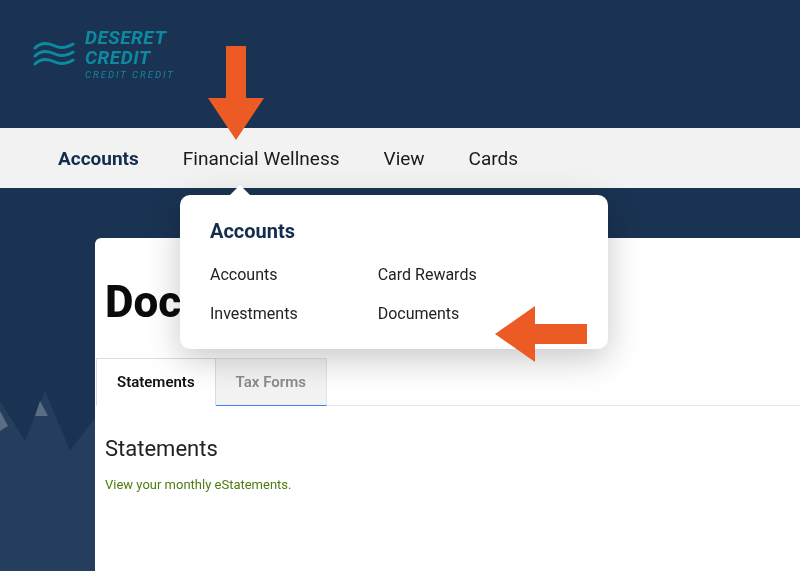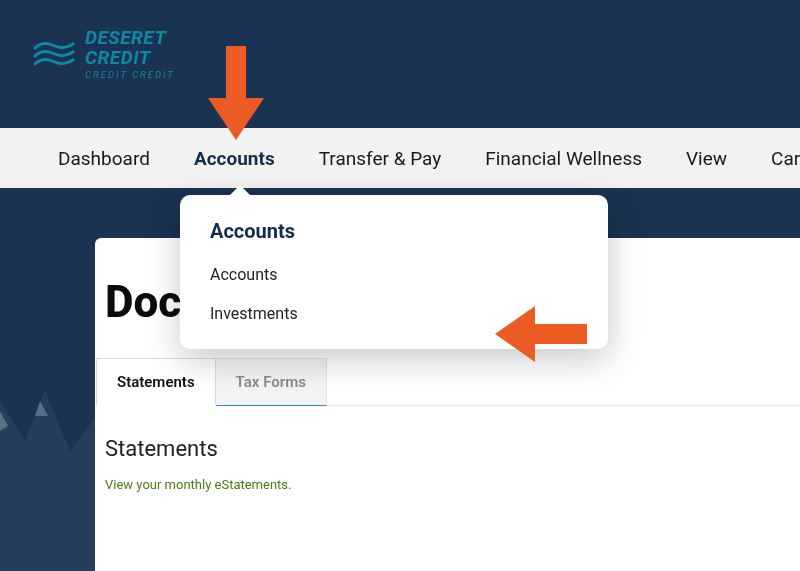--- a/index.html
+++ b/index.html
@@ -191,23 +191,21 @@
     </span>
     <span class="logo-text">
       <span class="logo-text-main">DESERET</span>
       <span class="logo-text-main">CREDIT</span>
       <span class="logo-text-sub">CREDIT CREDIT</span>
     </span>
   </div>
 </div>
 
 <div class="navbar">
-  <span class="nav-item">Dashboard</span>
   <span class="nav-item active">Accounts</span>
-  <span class="nav-item">Transfer &amp; Pay</span>
   <span class="nav-item">Financial Wellness</span>
   <span class="nav-item">View</span>
   <span class="nav-item">Cards</span>
 </div>
 
 <div class="content-area">
   <div class="mountain-bg">
     <svg width="120" height="220" viewBox="0 0 120 220">
       <polygon points="0,220 0,40 25,80 45,30 70,90 100,50 120,120 120,220" fill="#3a5572"></polygon>
       <polygon points="40,40 48,55 35,55" fill="#cfd9e3"></polygon>
@@ -227,20 +225,24 @@
   </div>
 </div>
 
 <div class="dropdown">
   <div class="dropdown-title">Accounts</div>
   <div class="dropdown-cols">
     <div class="dropdown-col">
       <span class="dropdown-link">Accounts</span>
       <span class="dropdown-link">Investments</span>
     </div>
+    <div class="dropdown-col">
+      <span class="dropdown-link">Card Rewards</span>
+      <span class="dropdown-link">Documents</span>
+    </div>
   </div>
 </div>
 
 <div class="arrow" style="top:46px; left:208px;">
   <svg width="56" height="94" viewBox="0 0 56 94">
     <rect x="18" y="0" width="20" height="52" fill="#ec5b23"></rect>
     <polygon points="0,52 56,52 28,94" fill="#ec5b23"></polygon>
   </svg>
 </div>
 <div class="arrow" style="top:306px; left:495px;">

